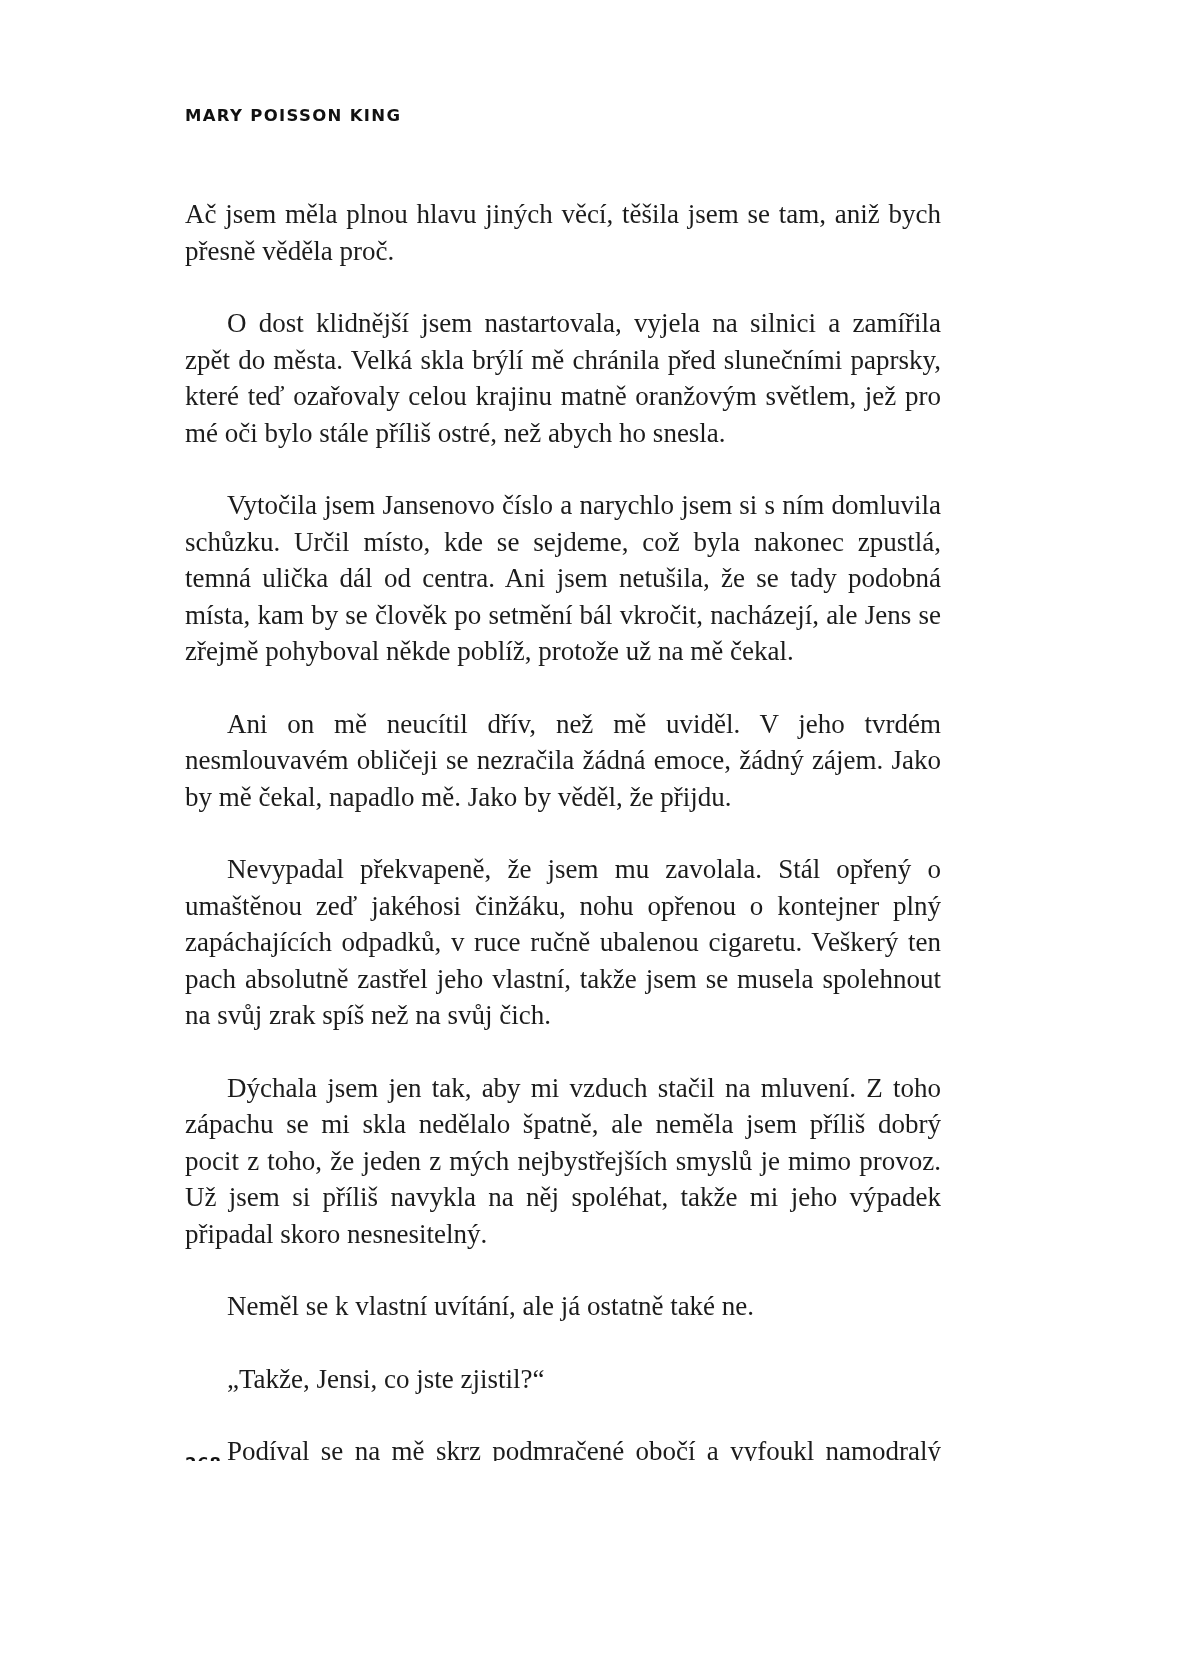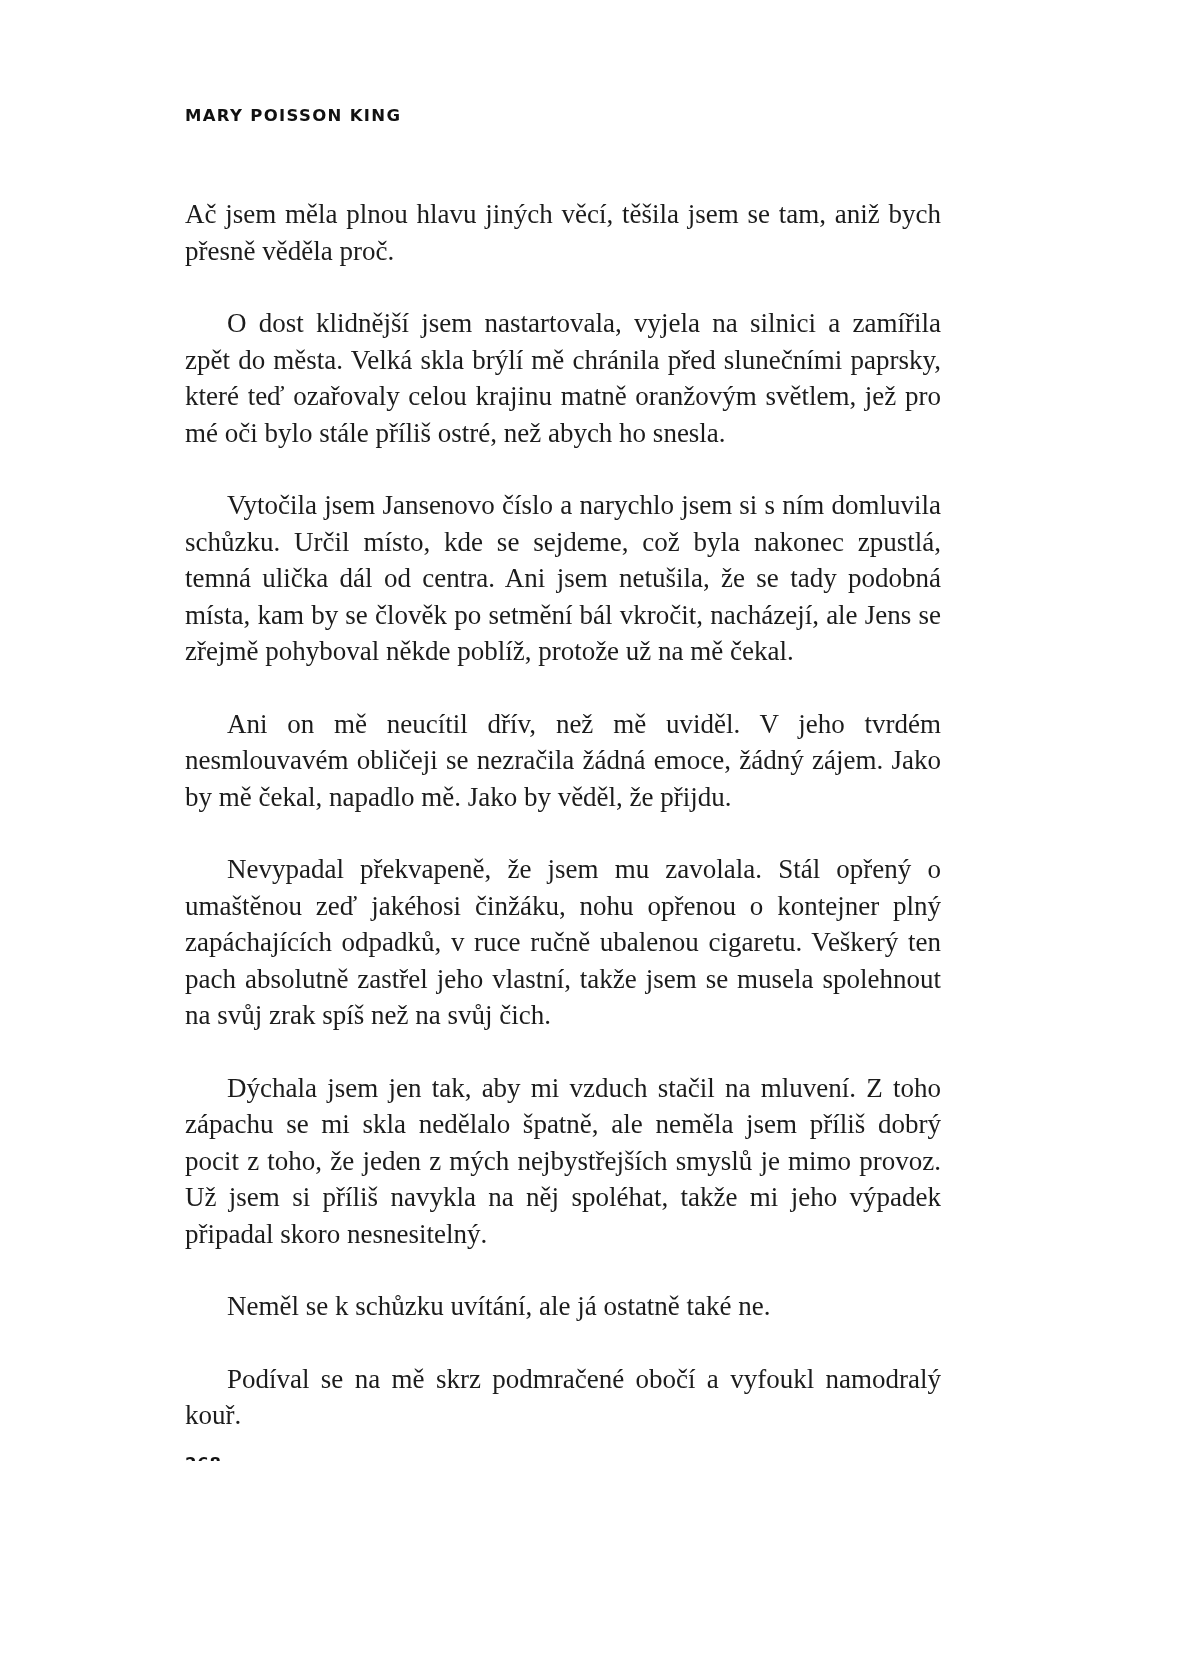--- a/index.html
+++ b/index.html
@@ -64,19 +64,20 @@
 
   <div class="running-header">MARY POISSON KING</div>
 
   <div class="body-text">
     <p>Ač jsem měla plnou hlavu jiných věcí, těšila jsem se tam, aniž bych přesně věděla proč.</p>
     <p class="indent">O dost klidnější jsem nastartovala, vyjela na silnici a zamířila zpět do města. Velká skla brýlí mě chránila před slunečními paprsky, které teď ozařovaly celou krajinu matně oranžovým světlem, jež pro mé oči bylo stále příliš ostré, než abych ho snesla.</p>
     <p class="indent">Vytočila jsem Jansenovo číslo a narychlo jsem si s ním domluvila schůzku. Určil místo, kde se sejdeme, což byla nakonec zpustlá, temná ulička dál od centra. Ani jsem netušila, že se tady podobná místa, kam by se člověk po setmění bál vkročit, nacházejí, ale Jens se zřejmě pohyboval někde poblíž, protože už na mě čekal.</p>
     <p class="indent">Ani on mě neucítil dřív, než mě uviděl. V jeho tvrdém nesmlouvavém obličeji se nezračila žádná emoce, žádný zájem. Jako by mě čekal, napadlo mě. Jako by věděl, že přijdu.</p>
     <p class="indent">Nevypadal překvapeně, že jsem mu zavolala. Stál opřený o umaštěnou zeď jakéhosi činžáku, nohu opřenou o kontejner plný zapáchajících odpadků, v ruce ručně ubalenou cigaretu. Veškerý ten pach absolutně zastřel jeho vlastní, takže jsem se musela spolehnout na svůj zrak spíš než na svůj čich.</p>
     <p class="indent">Dýchala jsem jen tak, aby mi vzduch stačil na mluvení. Z toho zápachu se mi skla nedělalo špatně, ale neměla jsem příliš dobrý pocit z toho, že jeden z mých nejbystřejších smyslů je mimo provoz. Už jsem si příliš navykla na něj spoléhat, takže mi jeho výpadek připadal skoro nesnesitelný.</p>
-    <p class="indent">Neměl se k schůzku uvítání, ale já ostatně také ne.</p>
+    <p class="indent">Neměl se k vlastní uvítání, ale já ostatně také ne.</p>
+    <p class="indent">„Takže, Jensi, co jste zjistil?“</p>
     <p class="indent">Podíval se na mě skrz podmračené obočí a vyfoukl namodralý kouř.</p>
   </div>
 
   <div class="page-number">268</div>
 
 </div>
 
 </body></html>

